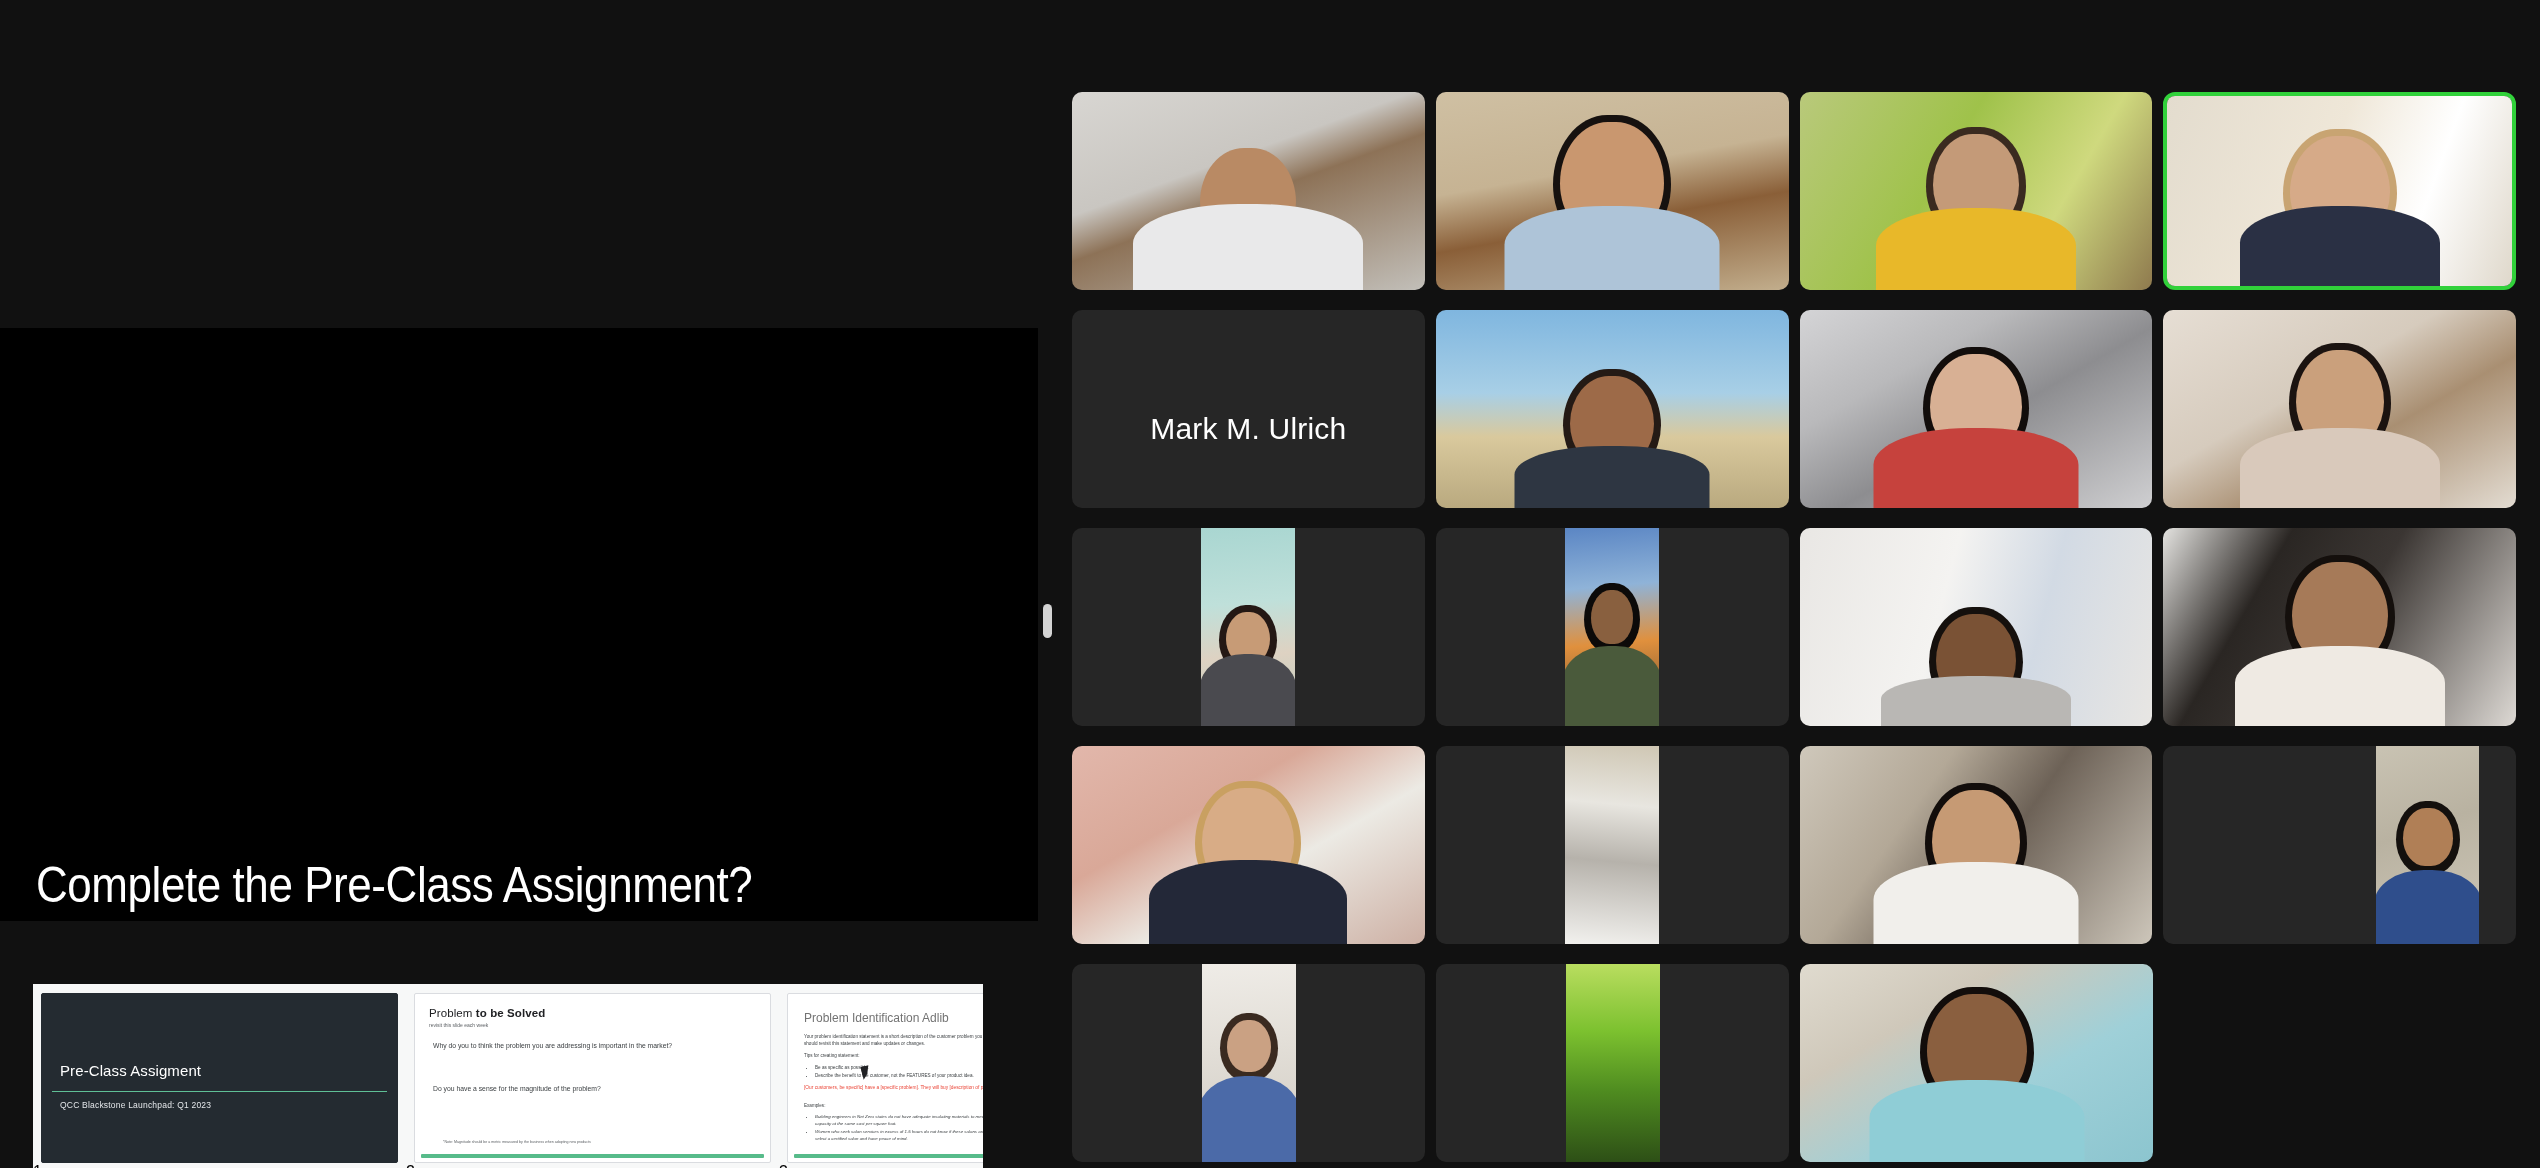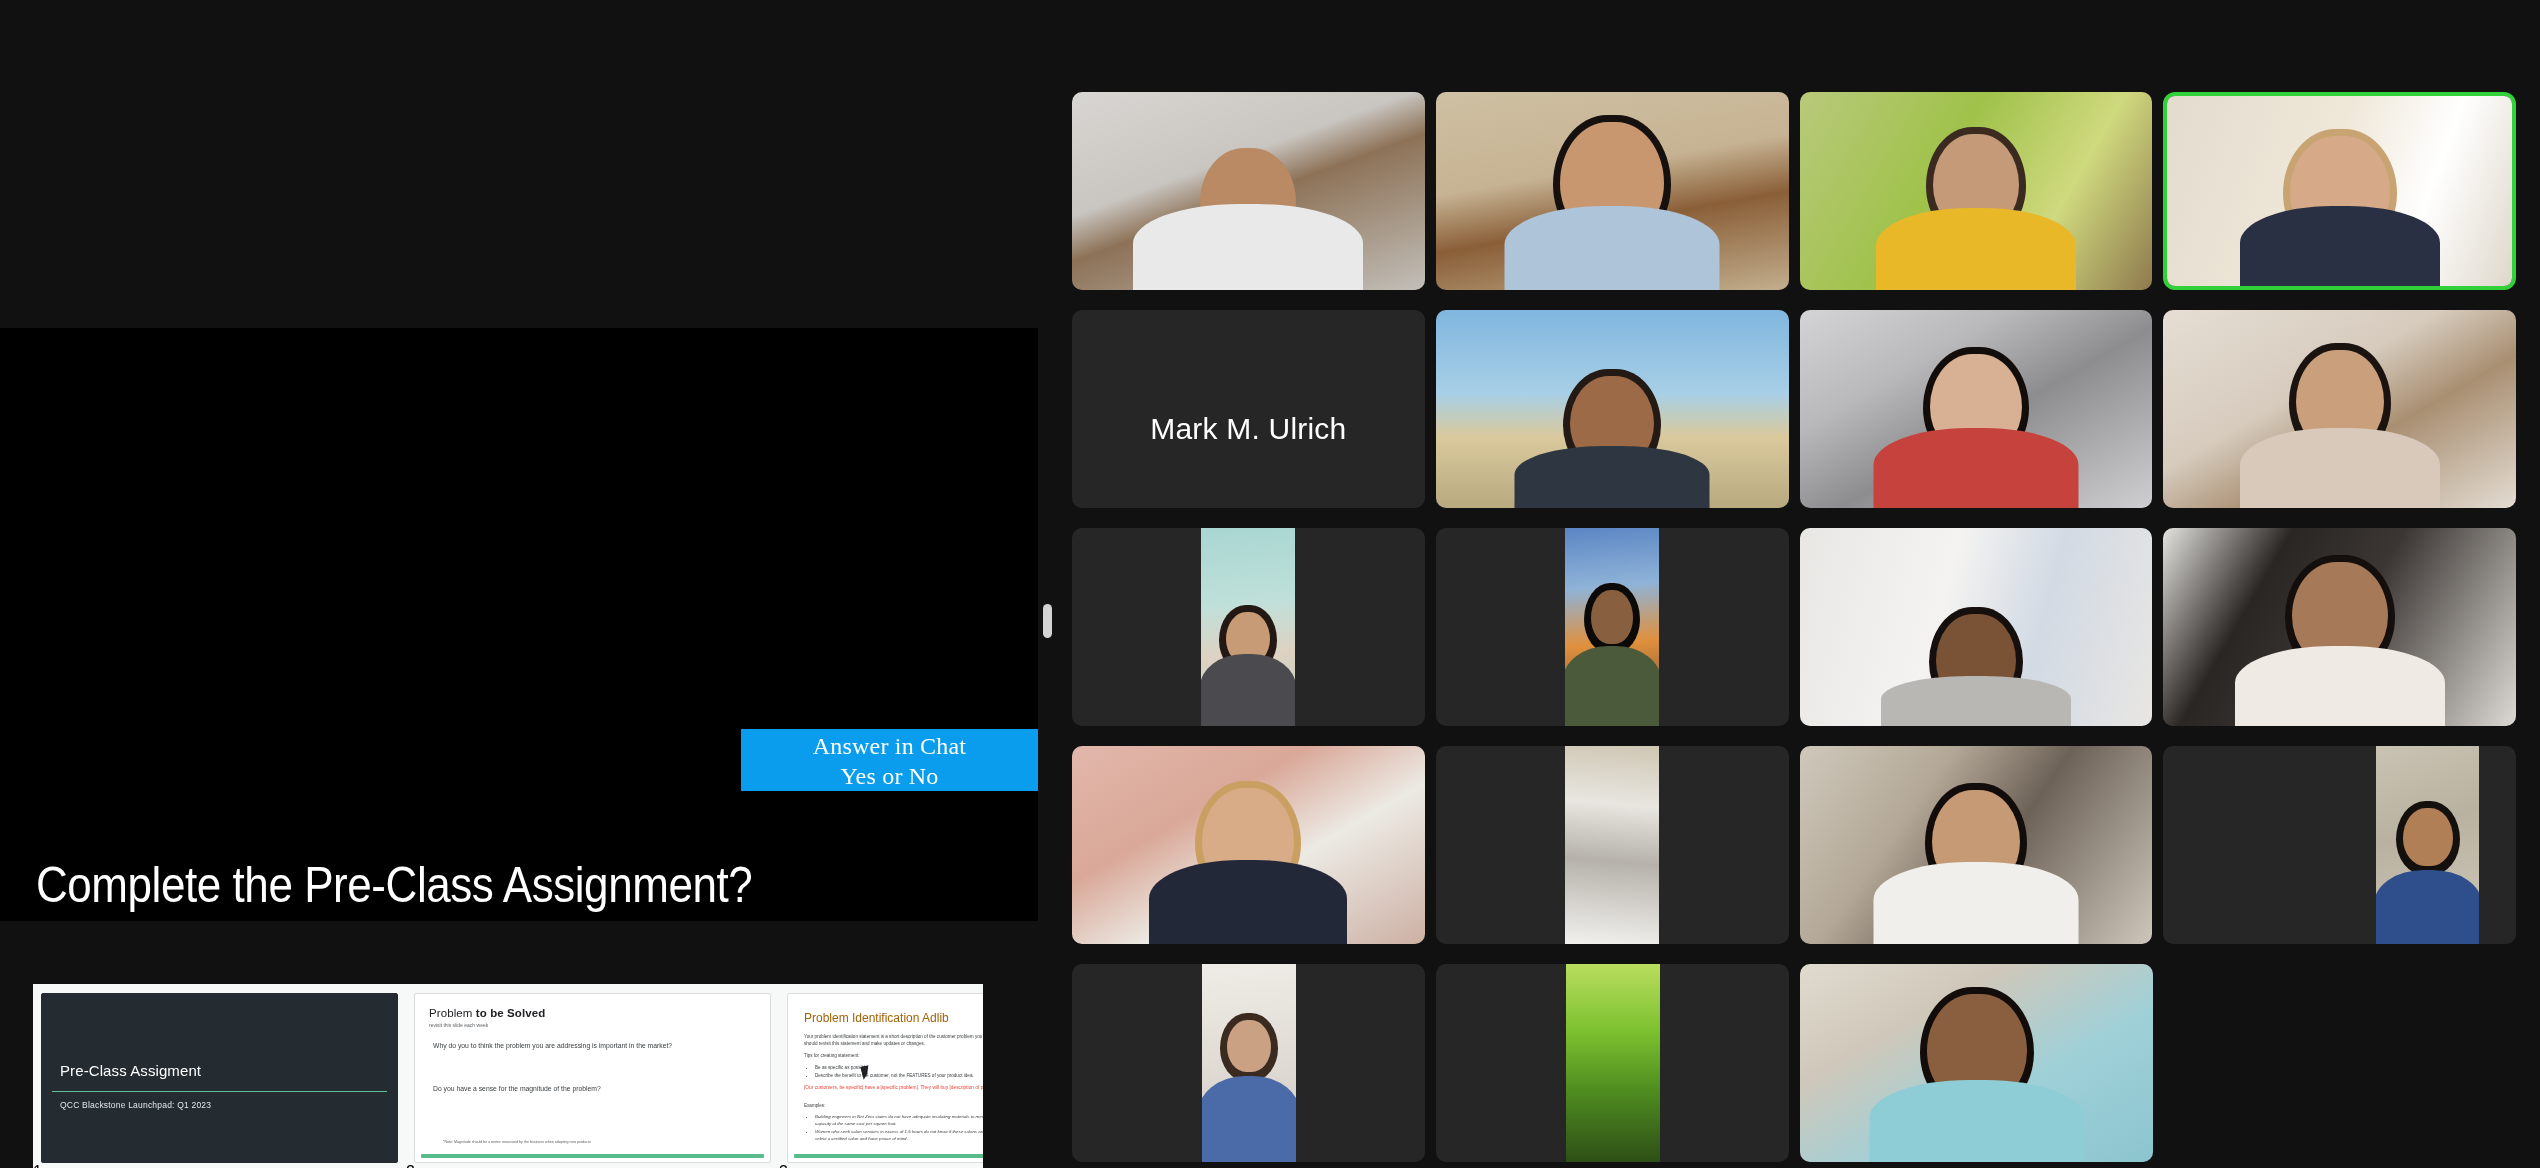--- a/index.html
+++ b/index.html
@@ -49,21 +49,21 @@
 
   .s-head   { position: absolute; left: 14px; top: 13px; font-size: 11.5px; color: #202124; letter-spacing: .1px; }
   .s-head b { font-weight: 700; }
   .s-subhead{ position: absolute; left: 14px; top: 28px; font-size: 5px; color: #5b5f63; }
   .s-q      { position: absolute; left: 18px; font-size: 6.8px; color: #3c4043; }
   .s-q1     { top: 48px; }
   .s-q2     { top: 91px; }
   .s-foot   { position: absolute; left: 28px; top: 146px; font-size: 3.6px; color: #5b5f63; }
   .s-accent { position: absolute; left: 6px; right: 6px; bottom: 4px; height: 4px; background: #57bb8a; border-radius: 1px; }
 
-  .s3-head  { position: absolute; left: 16px; top: 17px; font-size: 12px; color: #a16207; }
+  .s3-head  { position: absolute; left: 16px; top: 17px; font-size: 12px; color: #737373; }
   .s3-body  { position: absolute; left: 16px; right: 14px; top: 39px; font-size: 4.6px; line-height: 1.55; color: #3c4043; }
   .s3-tips  { position: absolute; left: 16px; top: 59px; font-size: 4.6px; color: #3c4043; }
   .s3-ul    { position: absolute; left: 27px; right: 14px; top: 70px; font-size: 4.6px; line-height: 1.75; color: #3c4043; list-style: disc; }
   .s3-red   { position: absolute; left: 16px; right: 14px; top: 90px; font-size: 4.8px; line-height: 1.55; color: #ea4335; }
   .s3-ex    { position: absolute; left: 16px; top: 109px; font-size: 4.6px; color: #3c4043; }
   .s3-ul2   { position: absolute; left: 27px; right: 14px; top: 119px; font-size: 4.4px; line-height: 1.7; color: #3c4043; font-style: italic; list-style: disc; }
   .cursor   { position: absolute; left: 74px; top: 72px; width: 0; height: 0;
               border-left: 5px solid #202124; border-right: 3px solid transparent;
               border-bottom: 5px solid transparent; border-top: 8px solid #202124;
               transform: rotate(-14deg); }
@@ -104,24 +104,20 @@
     border-radius: 46% 46% 0 0;
   }
 </style>
 </head>
 <body>
 
 <div id="app">
 
   <div id="share-region">
 
-    <div class="answer-banner">
-      <div>Answer in Chat</div>
-      <div>Yes or No</div>
-    </div>
 
     <div class="share-title">Complete the Pre-Class Assignment?</div>
 
     <div class="filmstrip">
 
       <div class="slide-wrap">
         <div class="slide slide-1">
           <div class="s1-title">Pre-Class Assigment</div>
           <div class="s1-rule"></div>
           <div class="s1-sub">QCC Blackstone Launchpad: Q1 2023</div>

